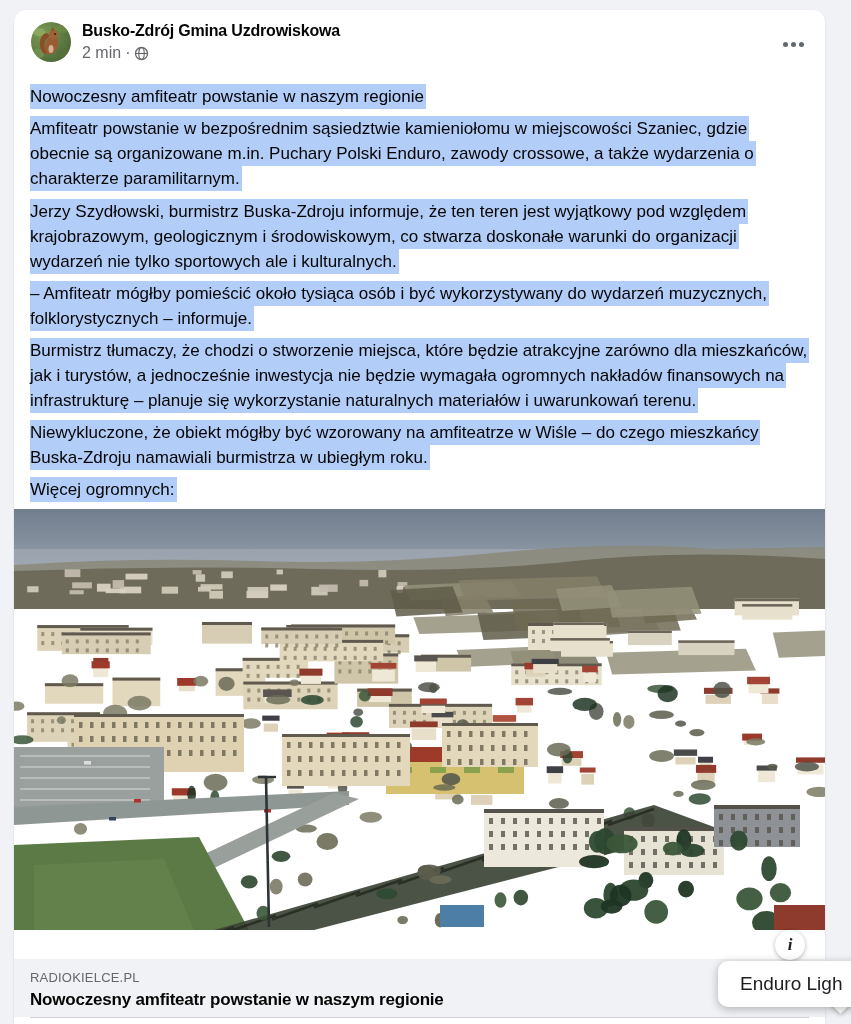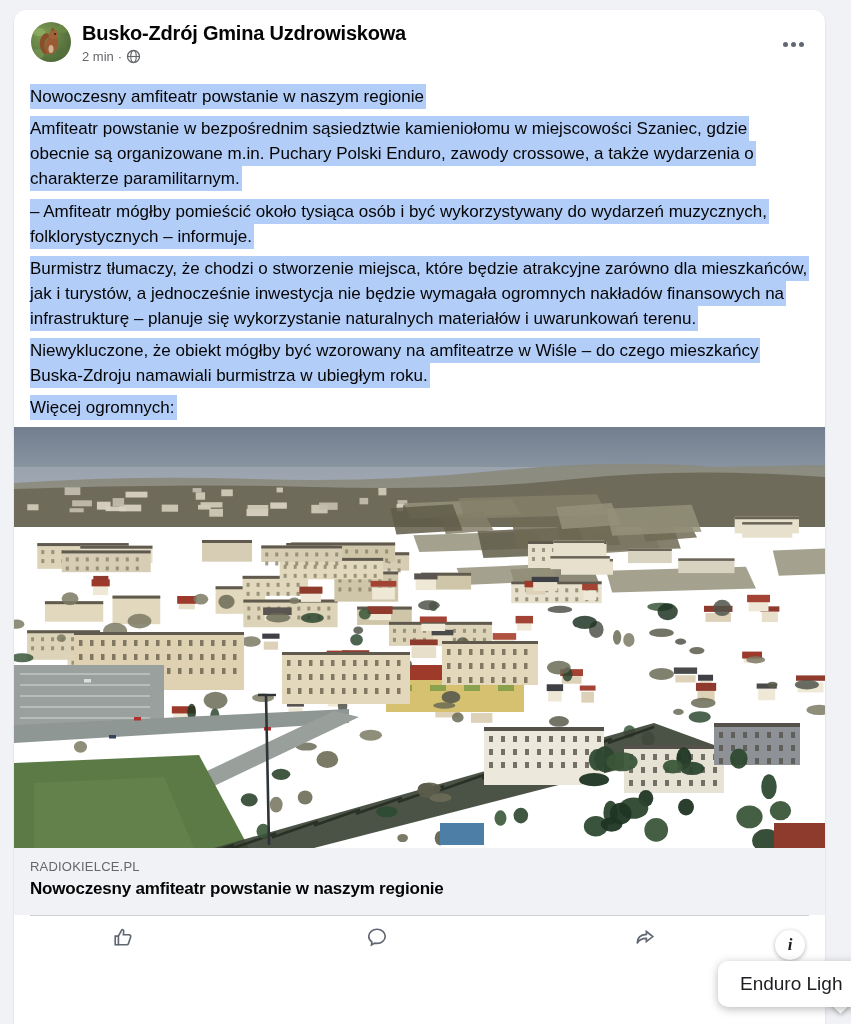--- a/index.html
+++ b/index.html
@@ -4,34 +4,34 @@
 <style>
   * { margin:0; padding:0; box-sizing:border-box; }
   html,body { width:851px; height:1024px; overflow:hidden; background:#f0f2f5;
               font-family:"Liberation Sans","DejaVu Sans",sans-serif; }
   .card { position:absolute; left:14px; top:10px; width:811px; height:1300px;
           background:#ffffff; border-radius:12px; box-shadow:0 1px 2px rgba(0,0,0,.15); }
   .header { position:relative; padding:12px 16px 0 16px; height:54px; }
   .avatar { position:absolute; left:17px; top:12px; width:40px; height:40px;
             border-radius:50%; overflow:hidden; cursor:pointer; }
   .hmeta { margin-left:52px; }
-  .author { font-size:20px; font-weight:700; color:#050505; letter-spacing:-.2px; cursor:pointer; }
+  .author { font-size:16px; font-weight:700; color:#050505; letter-spacing:-.2px; cursor:pointer; }
   .sub { display:flex; align-items:center; gap:4px; margin-top:4px;
-         font-size:13px; color:#65676b; }
+         font-size:16px; color:#65676b; }
   .menu { position:absolute; right:18px; top:24px; width:28px; height:20px;
           display:flex; align-items:center; justify-content:center; gap:3px; cursor:pointer; }
   .menu i { width:5px; height:5px; border-radius:50%; background:#606770; display:block; }
   .body { padding:0 16px; margin-top:20px; font-size:17px; line-height:25px; color:#050505; }
   .para { margin:0 0 7px 0; }
   .para.m0 { margin-bottom:8px; }
   .hl { background:#b2cdf8; padding:3px 2px 3px 0; box-decoration-break:clone;
         -webkit-box-decoration-break:clone; }
   .photo { width:811px; height:421px; margin-top:4px; overflow:hidden; cursor:pointer; }
   .photo svg { display:block; }
-  .preview { background:#f0f2f5; padding:11px 16px 12px 16px; height:67px; cursor:pointer; }
+  .preview { background:#f0f2f5; padding:11px 16px 12px 16px; height:58px; cursor:pointer;margin-top:29px; }
   .domain { font-size:13px; color:#65676b; letter-spacing:.2px; }
   .ptitle { font-size:17px; font-weight:700; color:#050505; margin-top:5px; letter-spacing:-.2px; }
   .actionbar { position:relative; height:50px; margin:0 16px; border-top:1px solid #ced0d4; }
   .act { position:absolute; top:10px; color:#606770; cursor:pointer; }
   .act svg { display:block; }
   .infobtn { position:absolute; left:775px; top:930px; width:30px; height:30px; border-radius:50%;
              background:#ffffff; box-shadow:0 1px 4px rgba(0,0,0,.3); display:flex;
              align-items:center; justify-content:center; z-index:5; cursor:pointer;
              font-family:"Liberation Serif","DejaVu Serif",serif; font-style:italic;
              font-weight:700; font-size:17px; color:#1c1e21; }
@@ -85,20 +85,21 @@
     <div class="menu">
       <i></i>
         <i></i>
         <i></i>
     </div>
   </div>
 
   <div class="body">
     <p class="para"><span class="hl">Nowoczesny amfiteatr powstanie w naszym regionie</span></p>
     <p class="para m0"><span class="hl">Amfiteatr powstanie w bezpośrednim sąsiedztwie kamieniołomu w miejscowości Szaniec, gdzie obecnie są organizowane m.in. Puchary Polski Enduro, zawody crossowe, a także wydarzenia o charakterze paramilitarnym.</span></p>
+    <p class="para"><span class="hl">Jerzy Szydłowski, burmistrz Buska-Zdroju informuje, że ten teren jest wyjątkowy pod względem krajobrazowym, geologicznym i środowiskowym, co stwarza doskonałe warunki do organizacji wydarzeń nie tylko sportowych ale i kulturalnych.</span></p>
     <p class="para"><span class="hl">– Amfiteatr mógłby pomieścić około tysiąca osób i być wykorzystywany do wydarzeń muzycznych, folklorystycznych – informuje.</span></p>
     <p class="para"><span class="hl">Burmistrz tłumaczy, że chodzi o stworzenie miejsca, które będzie atrakcyjne zarówno dla mieszkańców, jak i turystów, a jednocześnie inwestycja nie będzie wymagała ogromnych nakładów finansowych na infrastrukturę – planuje się wykorzystanie naturalnych materiałów i uwarunkowań terenu.</span></p>
     <p class="para"><span class="hl">Niewykluczone, że obiekt mógłby być wzorowany na amfiteatrze w Wiśle – do czego mieszkańcy Buska-Zdroju namawiali burmistrza w ubiegłym roku.</span></p>
     <p class="para"><span class="hl">Więcej ogromnych:</span></p>
   </div>
 
   <div class="photo">
     <svg id="photoSvg" width="811" height="421" viewBox="0 0 811 421" aria-label="Aerial drone view of Busko-Zdrój: cream apartment blocks, red-roofed houses, bare spring trees, gray roads and a green field under a hazy blue-gray sky">
         <defs>
           <linearGradient id="sky" x1="0" y1="0" x2="0" y2="1">

